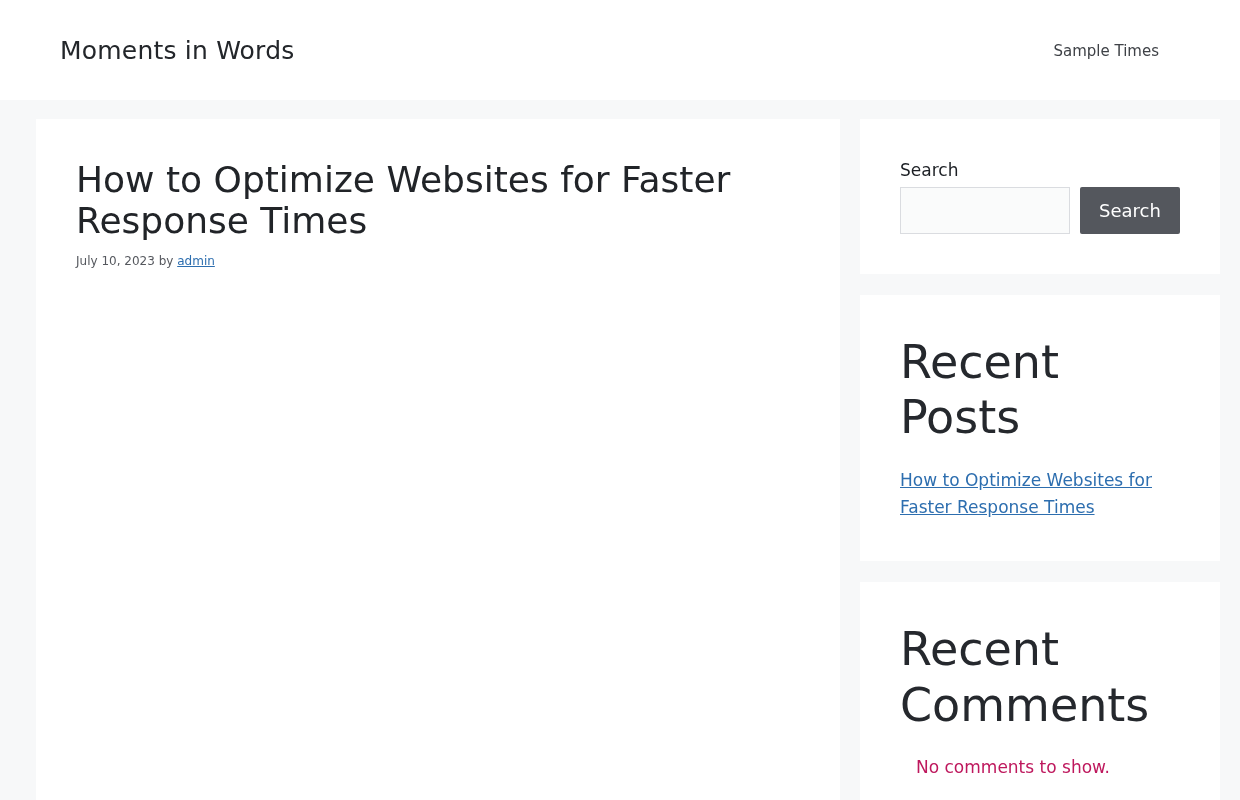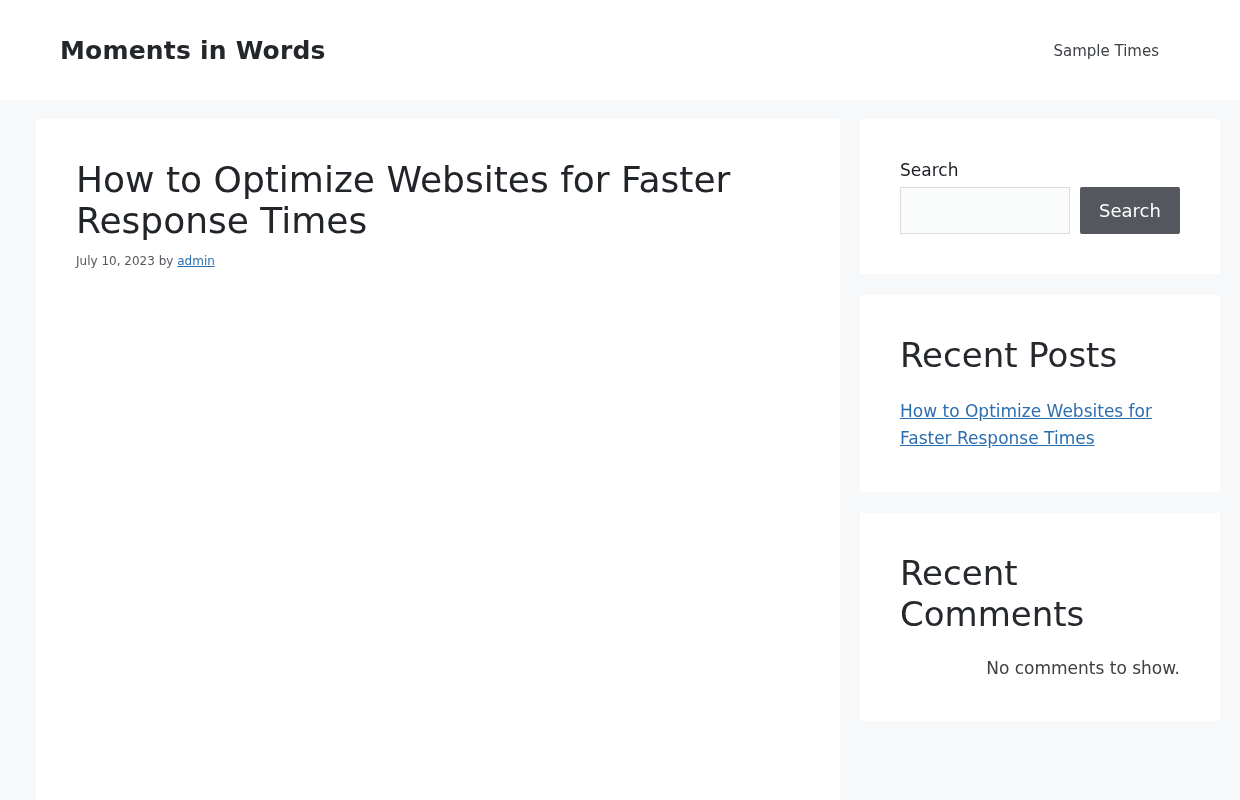--- a/index.html
+++ b/index.html
@@ -26,21 +26,21 @@
   .site-header {
     height: 100px;
     background: #ffffff;
     display: flex;
     align-items: center;
     justify-content: space-between;
     padding: 0 81px 0 60px;
   }
   .site-title {
     font-size: 25px;
-    font-weight: 700;
+    font-weight: 400;
     color: #23262a;
     text-decoration: none;
     letter-spacing: 0.2px;
   }
   .primary-nav a {
     font-size: 15px;
     color: #3f4247;
     text-decoration: none;
   }
 
@@ -112,42 +112,41 @@
     border: none;
     border-radius: 2px;
     font-size: 18px;
     font-family: inherit;
     cursor: pointer;
   }
 
   
   .widget-heading {
     margin: 0 0 22px 0;
-    font-size: 34px;
+    font-size: 46px;
     font-weight: 400;
     line-height: 1.2;
     color: var(--heading-color);
   }
   .recent-posts-list {
     list-style: none;
     margin: 0;
     padding: 0;
   }
   .recent-posts-list a {
     font-size: 17px;
     line-height: 27px;
     color: var(--accent-link);
     text-decoration: underline;
   }
   .no-comments {
-    margin: 0;
+    margin: 16px;
     font-size: 17px;
     line-height: 25px;
-    color: #404040;
-    text-align: right;
+    color: #be185d;
   }
 </style>
 </head>
 <body>
 
 <header class="site-header">
   <a href="#" class="site-title">Moments in Words</a>
   <nav class="primary-nav">
     <a href="#">Sample Times</a>
   </nav>

